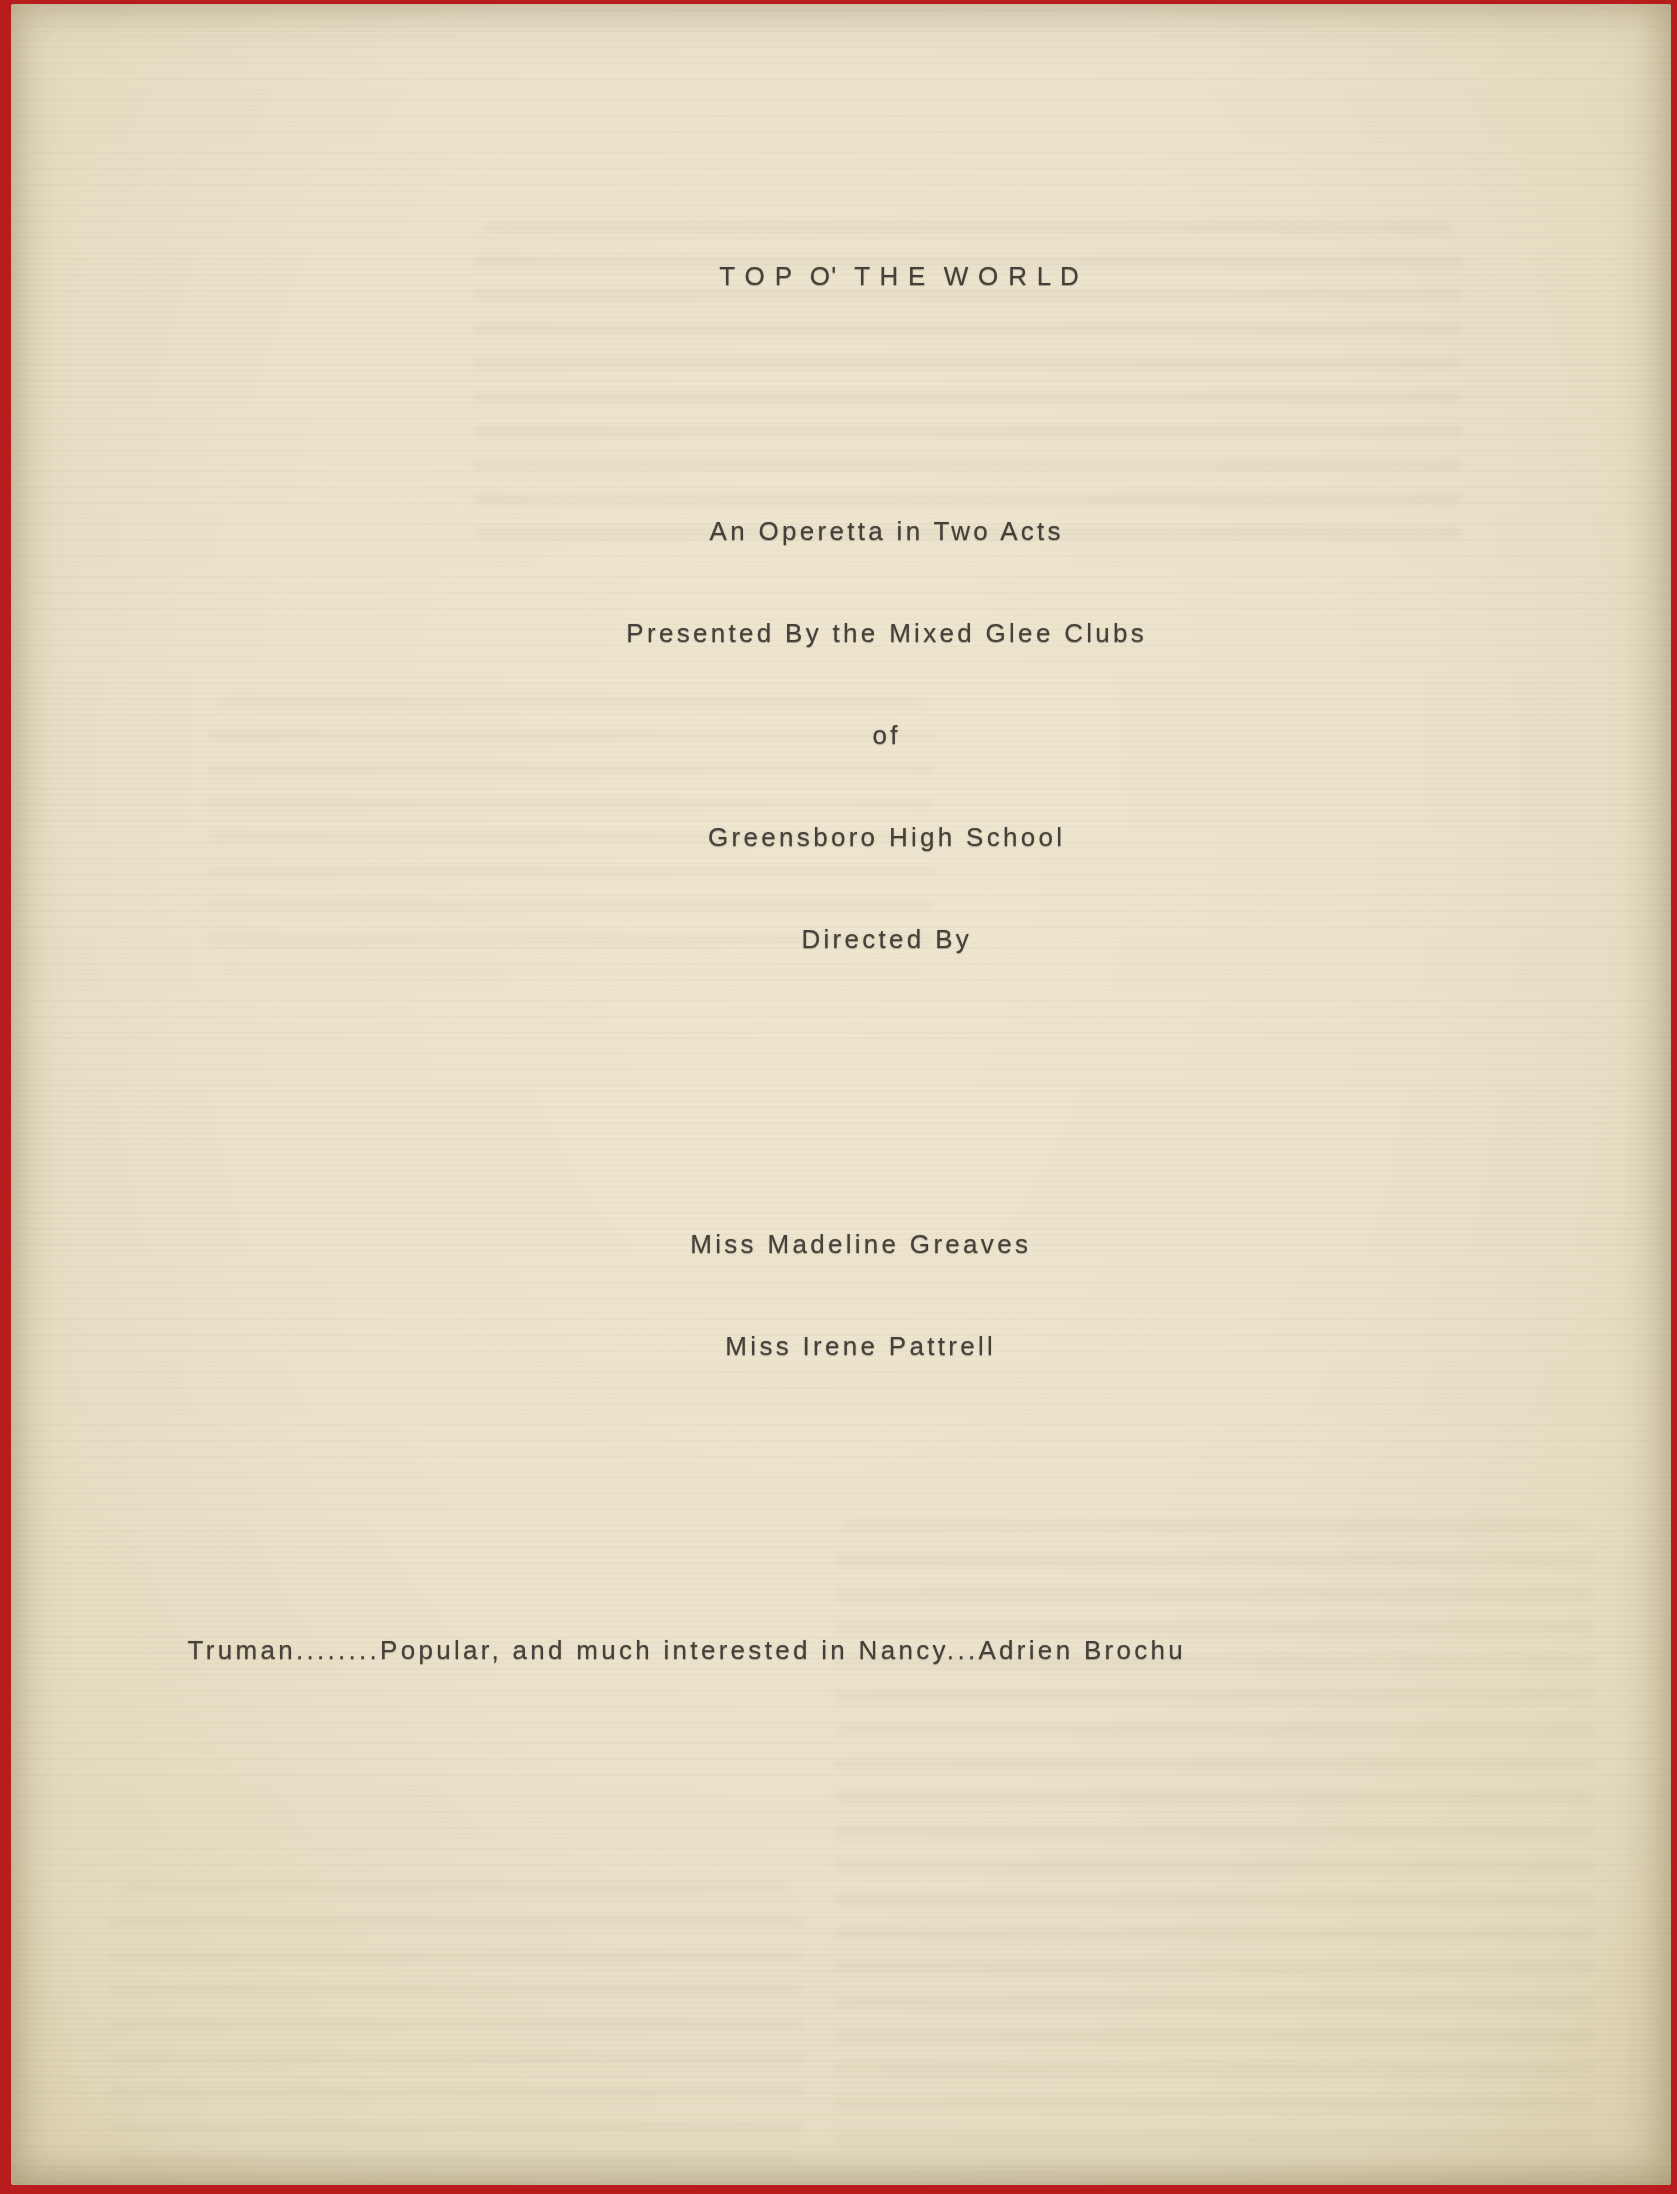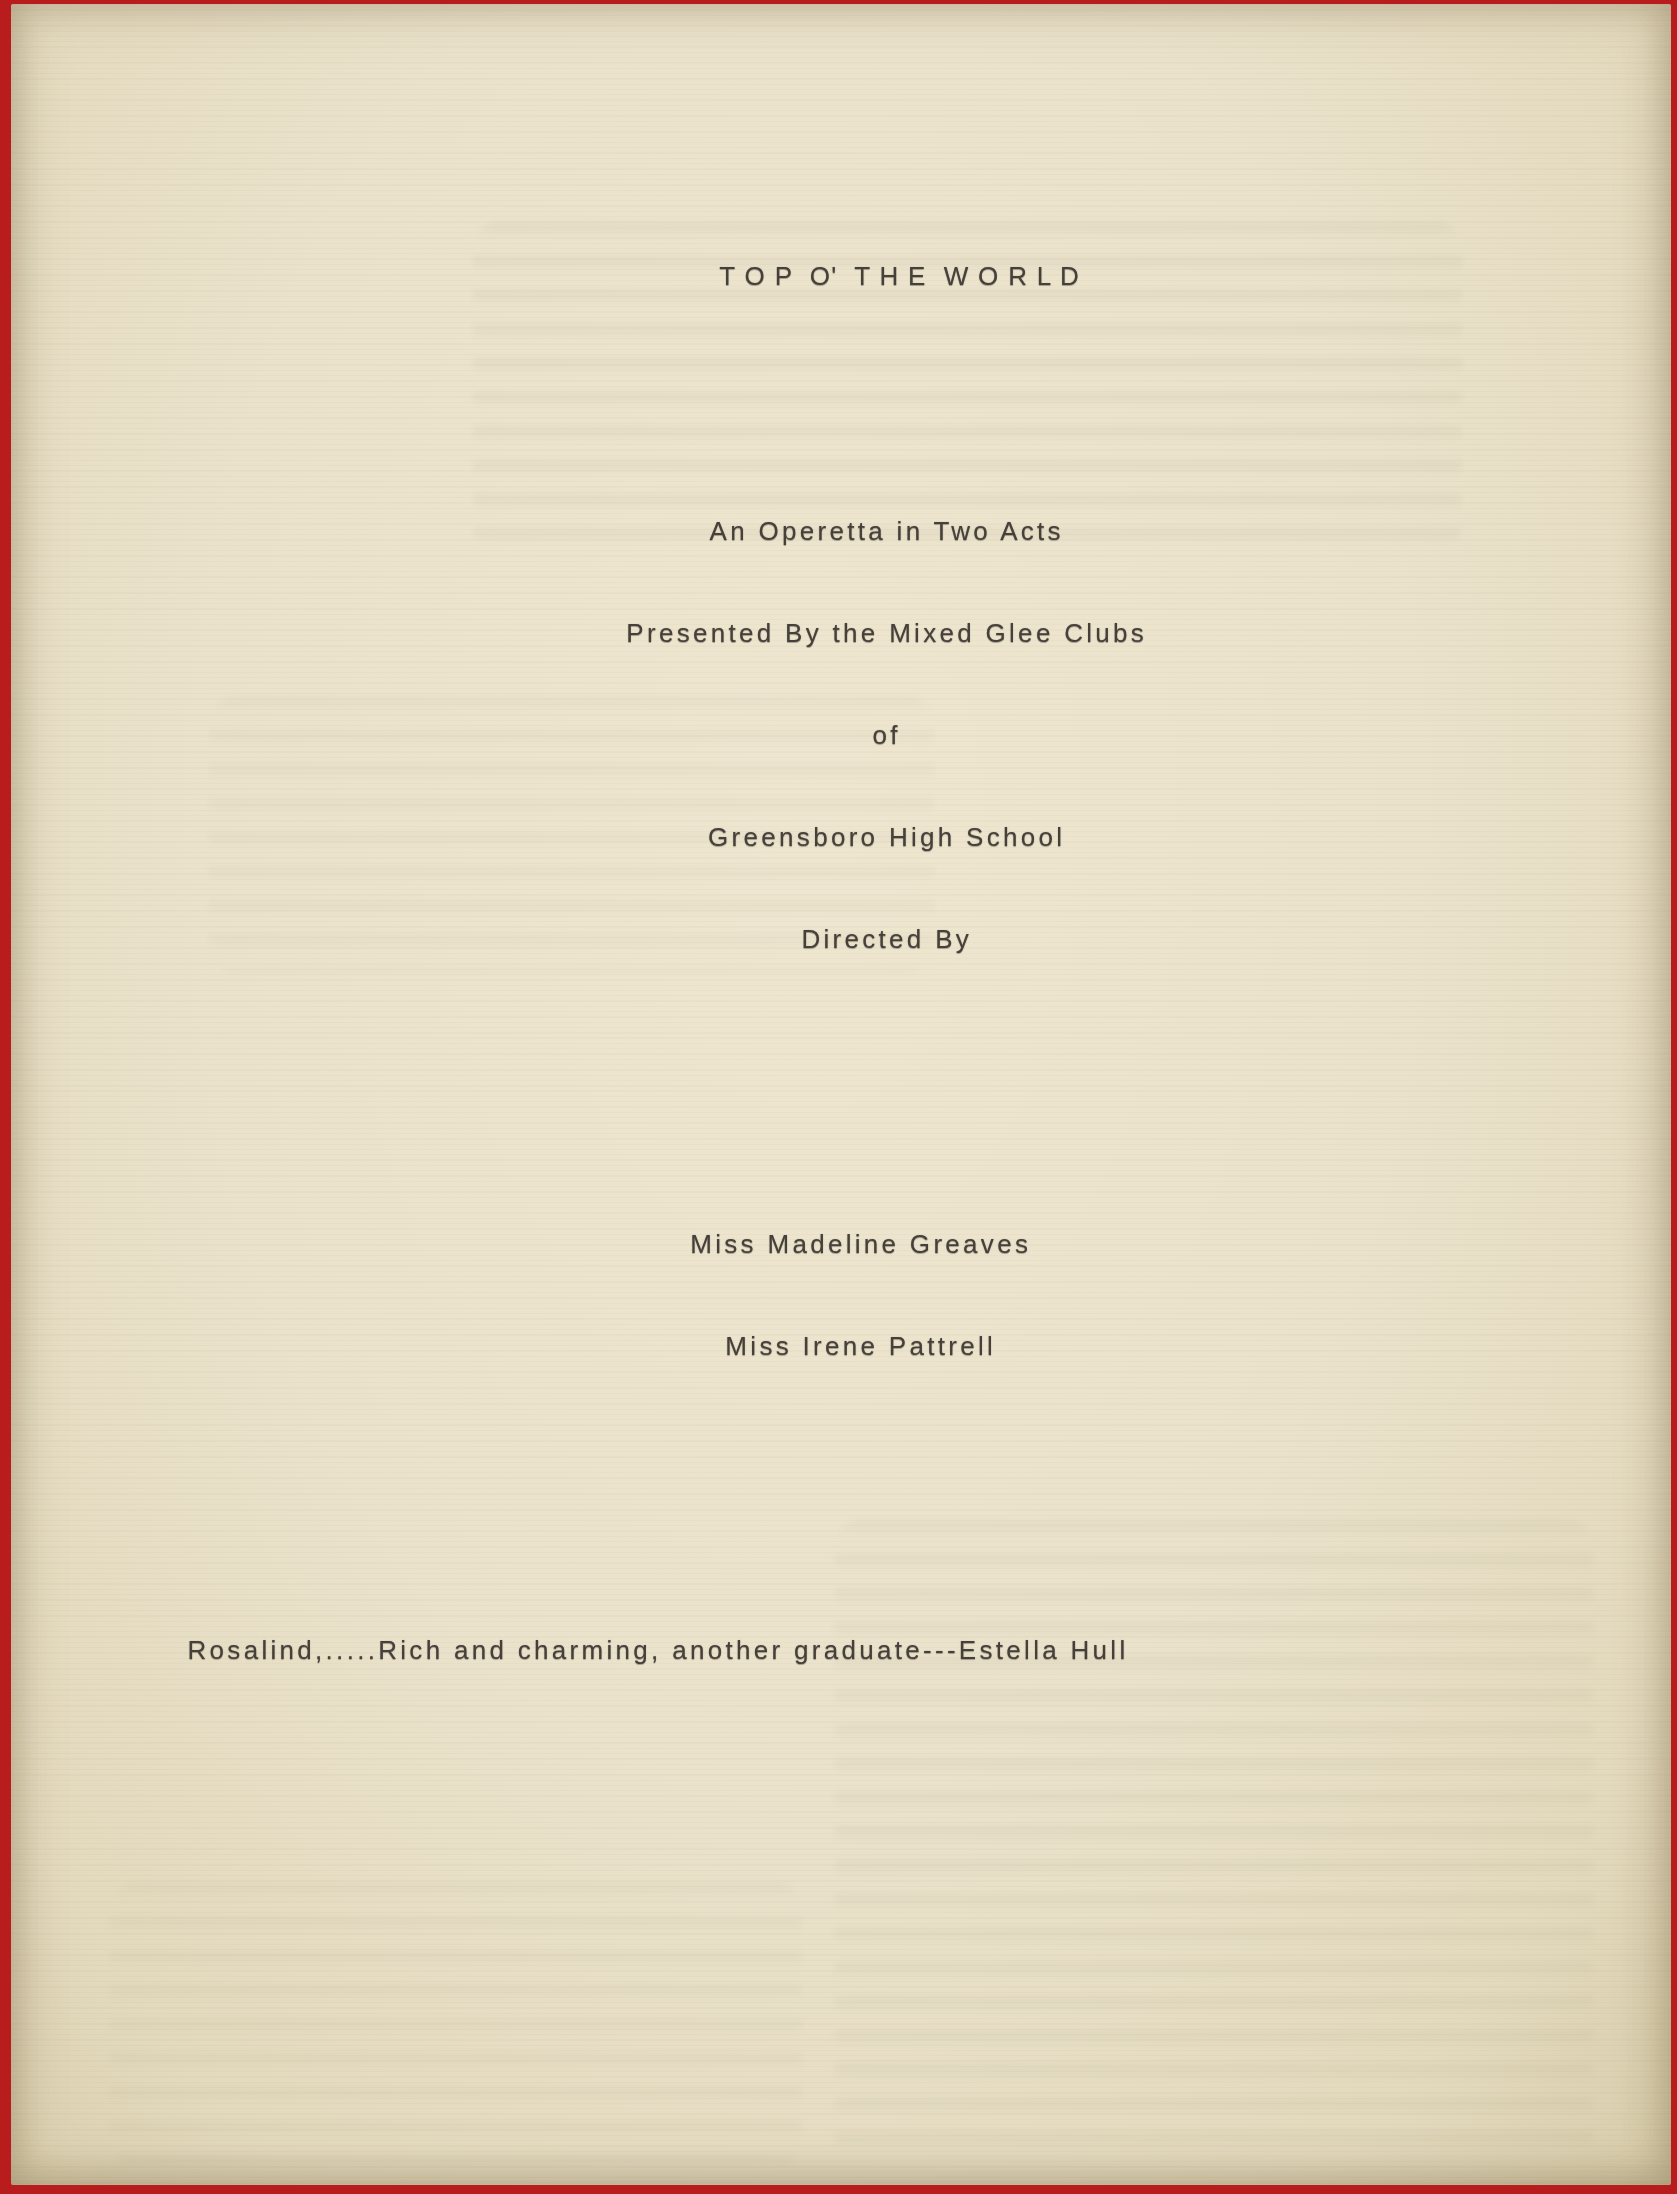--- a/index.html
+++ b/index.html
@@ -106,21 +106,21 @@
         <div>Greensboro High School</div>
         <div>Directed By</div>
       </div>
 
       <div class="directors-group">
         <div>Miss Madeline Greaves</div>
         <div>Miss Irene Pattrell</div>
       </div>
 
       <div class="cast-section">
-        <div>Rosalind,.....Rich and charming, another graduate---Estella Hull</div>
+        <div>Truman........Popular, and much interested in Nancy...Adrien Brochu</div>
         
         
         
         
         
         
         
         
         
         

